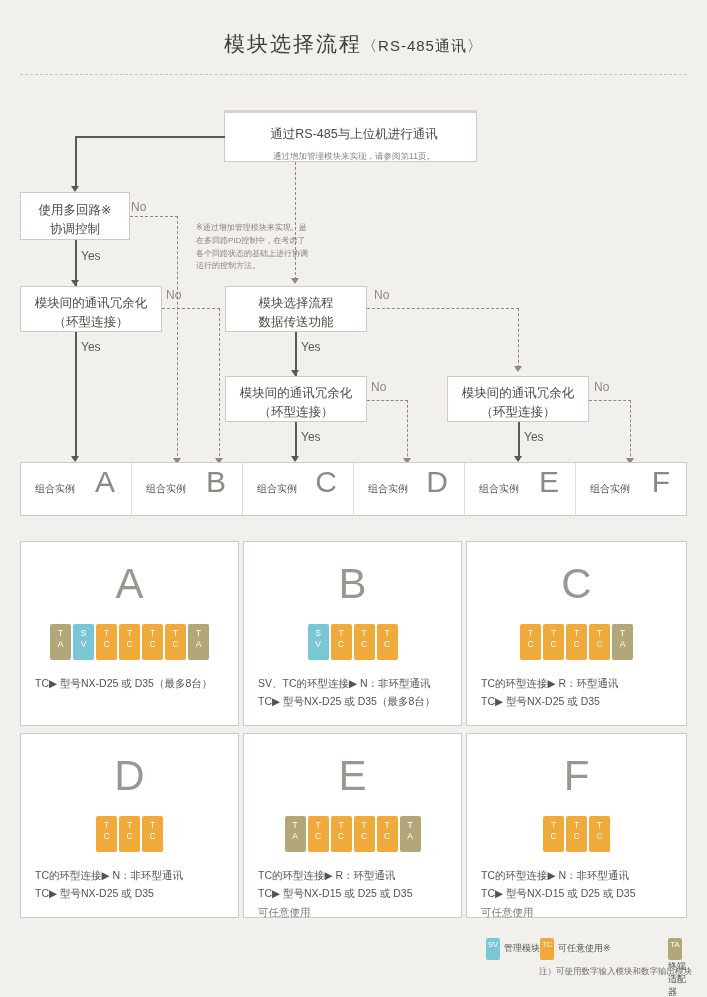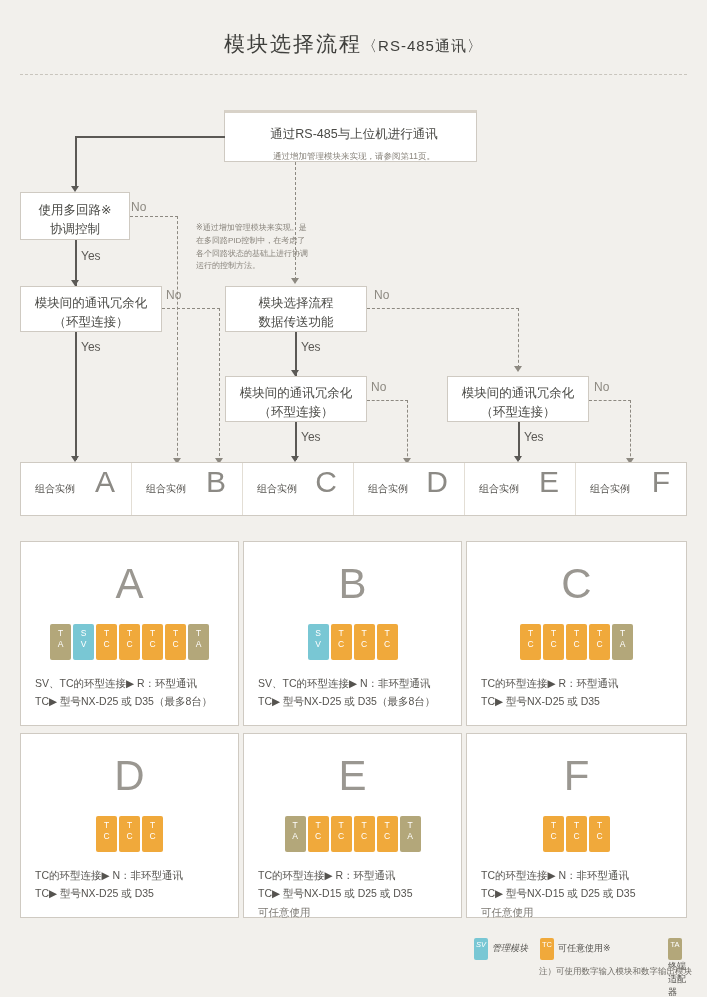--- a/index.html
+++ b/index.html
@@ -201,21 +201,20 @@
     <div class="chips">
       <span class="chip c-A">T<span class="l2">A</span></span>
       <span class="chip c-S">S<span class="l2">V</span></span>
       <span class="chip c-T">T<span class="l2">C</span></span>
       <span class="chip c-T">T<span class="l2">C</span></span>
       <span class="chip c-T">T<span class="l2">C</span></span>
       <span class="chip c-T">T<span class="l2">C</span></span>
       <span class="chip c-A">T<span class="l2">A</span></span>
     </div>
     <div class="desc">
-      <div>SV、TC的环型连接▶ R：环型通讯</div>
       <div>TC▶ 型号NX-D25 或 D35（最多8台）</div>
     </div>
   </div>
 
   <div class="card" style="left:243px;top:541px;width:219px;height:185px;">
     <div class="big">B</div>
     <div class="chips">
       <span class="chip c-S">S<span class="l2">V</span></span>
       <span class="chip c-T">T<span class="l2">C</span></span>
       <span class="chip c-T">T<span class="l2">C</span></span>
@@ -280,21 +279,21 @@
       <span class="chip c-T">T<span class="l2">C</span></span>
     </div>
     <div class="desc">
       <div>TC的环型连接▶ N：非环型通讯</div>
       <div>TC▶ 型号NX-D15 或 D25 或 D35</div>
       <div class="dim">可任意使用</div>
     </div>
   </div>
 
   <div class="legend">
-    <div class="lg-item" style="left:12px;font-style:italic;">
+    <div class="lg-item" style="left:24px;">
       <span class="lg-chip c-S">S<span class="l2">V</span></span><span>管理模块</span>
     </div>
     <div class="lg-item" style="left:78px;">
       <span class="lg-chip c-T">T<span class="l2">C</span></span><span>可任意使用※</span>
     </div>
     <div class="lg-item" style="left:158px;padding-left:48px;">
       <span class="lg-chip c-A">T<span class="l2">A</span></span><span>终端适配器</span>
     </div>
     <div class="lg-note">注）可使用数字输入模块和数字输出模块</div>
   </div>

